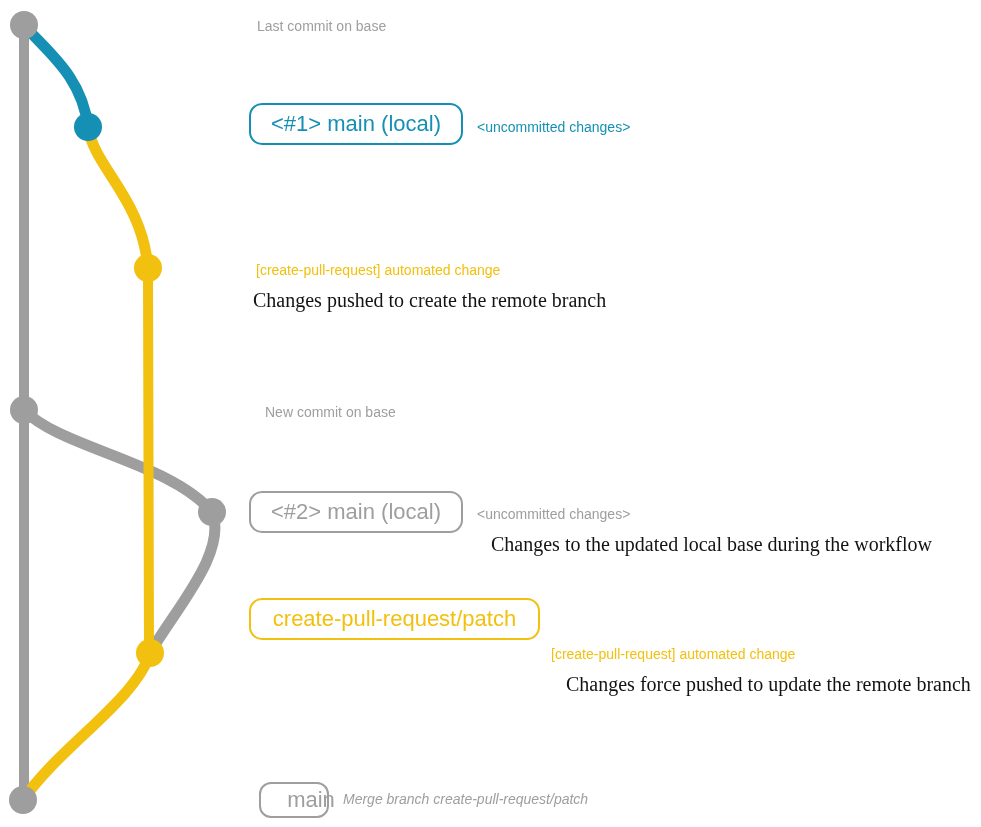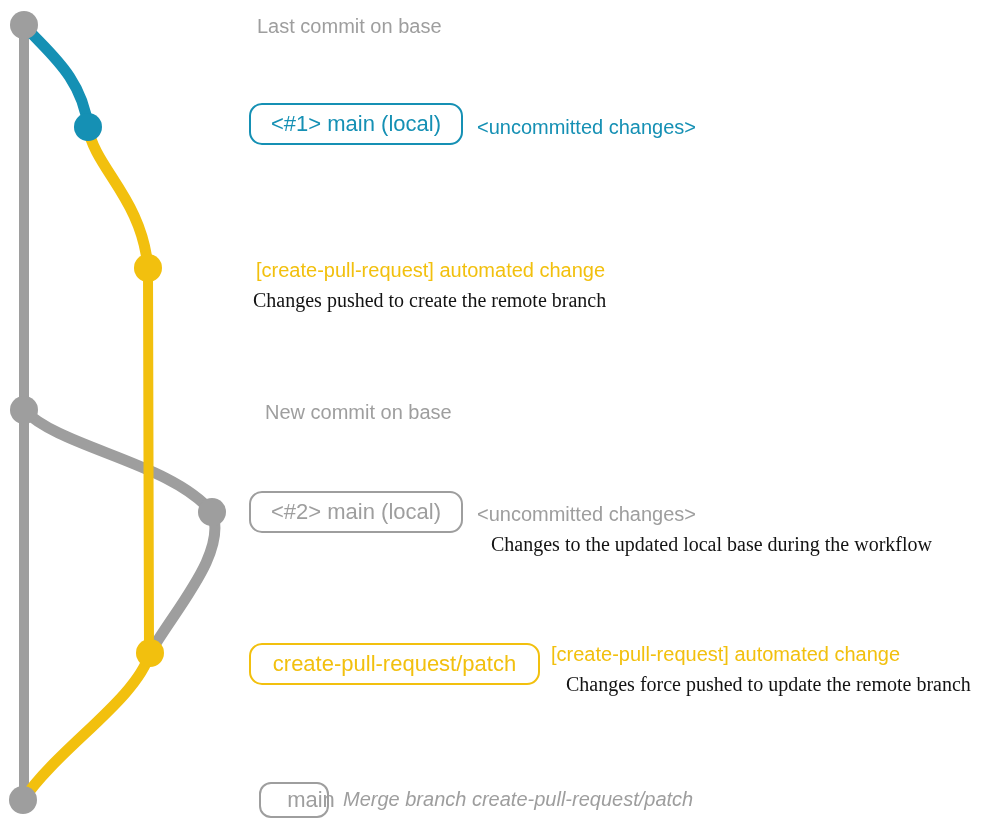--- a/index.html
+++ b/index.html
@@ -21,21 +21,21 @@
   }
   .graph-svg{position:absolute;left:0;top:0;}
   .s-gray{stroke:var(--gray);fill:none;}
   .s-blue{stroke:var(--blue);fill:none;}
   .s-yellow{stroke:var(--yellow);fill:none;}
   .f-gray{fill:var(--gray);}
   .f-blue{fill:var(--blue);}
   .f-yellow{fill:var(--yellow);}
   .label{
     position:absolute;
-    font-size:20px;
+    font-size:14px;
     line-height:26px;
     white-space:nowrap;
   }
   .label.gray{color:var(--gray);}
   .label.blue{color:var(--blue);}
   .label.yellow{color:var(--yellow);}
   .desc{
     position:absolute;
     font-family:"Liberation Serif", serif;
     font-size:20px;
@@ -95,20 +95,20 @@
 
   <div class="label yellow" style="left:256px;top:257px;">[create-pull-request] automated change</div>
   <div class="desc" style="left:253px;top:288px;">Changes pushed to create the remote branch</div>
 
   <div class="label gray" style="left:265px;top:399px;">New commit on base</div>
 
   <div class="badge" style="left:249px;top:491px;width:214px;height:42px;">&lt;#2&gt; main (local)</div>
   <div class="label gray" style="left:477px;top:501px;">&lt;uncommitted changes&gt;</div>
   <div class="desc" style="left:491px;top:532px;">Changes to the updated local base during the workflow</div>
 
-  <div class="badge yellow" style="left:249px;top:643px;width:291px;height:42px;">create-pull-request/patch</div>
+  <div class="badge yellow" style="left:249px;top:598px;width:291px;height:42px;">create-pull-request/patch</div>
   <div class="label yellow" style="left:551px;top:641px;">[create-pull-request] automated change</div>
   <div class="desc" style="left:566px;top:672px;">Changes force pushed to update the remote branch</div>
 
   <div class="badge" style="left:259px;top:782px;width:70px;height:36px;border-radius:12px;padding-left:34px;">main</div>
   <div class="label gray" style="left:343px;top:786px;font-style:italic;">Merge branch create-pull-request/patch</div>
 
 </div>
 
 </body></html>

